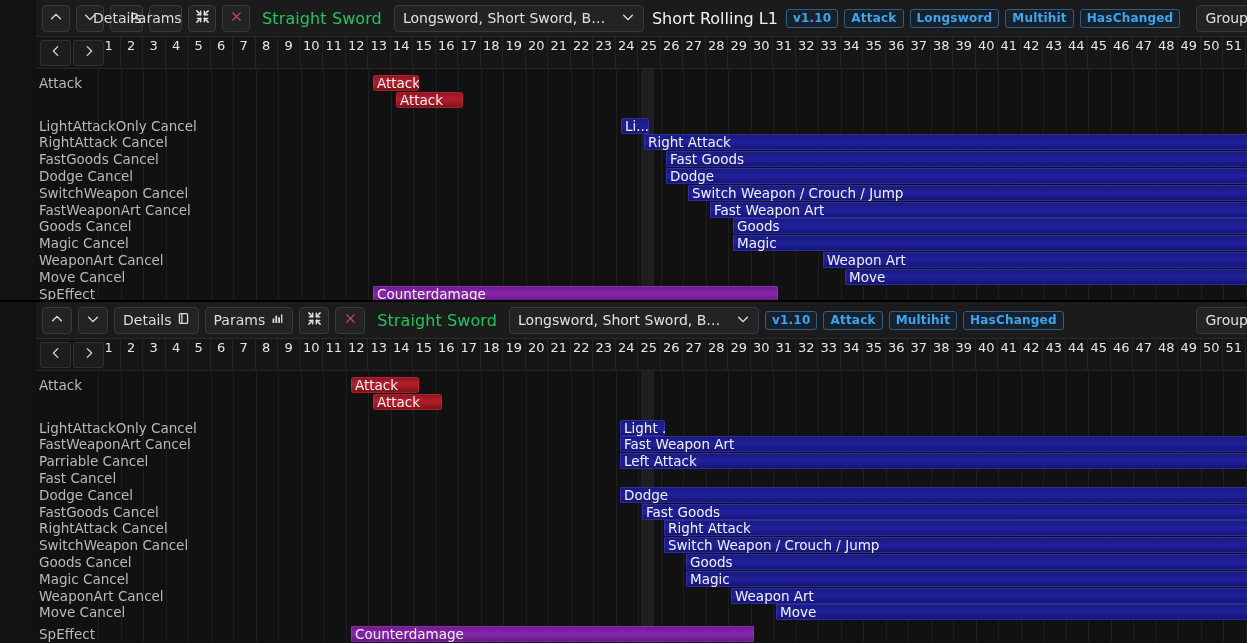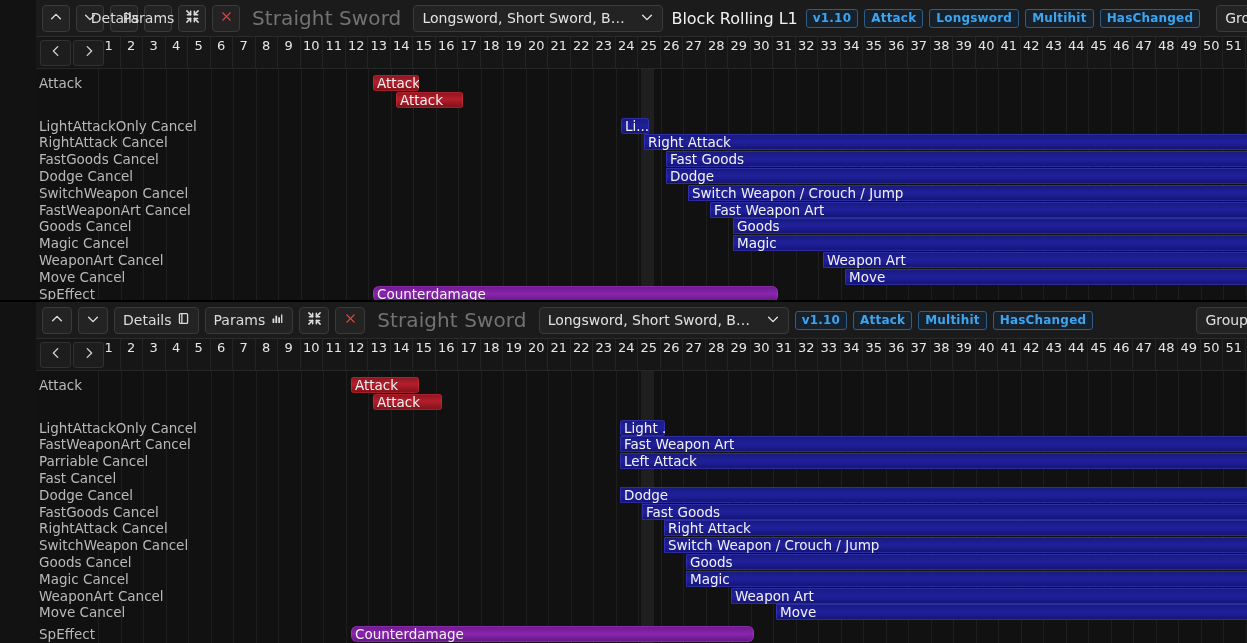--- a/index.html
+++ b/index.html
@@ -21,21 +21,21 @@
   }
   .tbtn{
     height:27px;min-width:28px;box-sizing:border-box;
     background:#232323;border:1px solid #3a3a3a;border-radius:4px;
     color:#dcdcdc;font-size:14px;display:flex;align-items:center;
     justify-content:center;gap:5px;padding:0 8px;cursor:pointer;
   }
   .tbtn.icon-only{padding:0;width:30px;}
   .tbtn.danger{color:#e04b4b;border-color:#3a3a3a;background:#232323;font-size:15px;}
   .titlebig{
-    font-size:20px;color:#737373;padding:0 6px;letter-spacing:.1px;
+    font-size:16px;color:#22c55e;padding:0 6px;letter-spacing:.1px;
   }
   .select{
     height:27px;box-sizing:border-box;background:#232323;border:1px solid #3a3a3a;
     border-radius:4px;display:flex;align-items:center;gap:12px;padding:0 8px;
     font-size:14px;color:#e2e2e2;cursor:pointer;max-width:250px;
   }
   .select .val{overflow:hidden;text-overflow:ellipsis;white-space:nowrap;}
   .anim-name{font-size:16px;color:#f2f2f2;padding:0 2px;}
   .tag{
     height:19px;box-sizing:border-box;display:flex;align-items:center;padding:0 6px;
@@ -90,21 +90,21 @@
   .bar{
     position:absolute;height:16px;line-height:16px;box-sizing:border-box;
     font-size:13.5px;color:#f2f2f2;padding-left:4px;white-space:nowrap;overflow:hidden;
     border-radius:1px;
   }
   .bar.red{background:linear-gradient(180deg,#8d1420 0%,#b31f2b 45%,#7d1019 100%);
            box-shadow:inset 0 0 0 1px rgba(220,60,70,.35);}
   .bar.blue{background:linear-gradient(180deg,#181a7a 0%,#20219c 50%,#141370 100%);
             box-shadow:inset 0 0 0 1px rgba(70,70,210,.45);}
   .bar.purple{background:linear-gradient(180deg,#6d1a8e 0%,#8a26ad 50%,#5f1580 100%);
-              box-shadow:inset 0 0 0 1px rgba(190,90,220,.3);border-radius:6px;}
+              box-shadow:inset 0 0 0 1px rgba(190,90,220,.3);}
   .bar.pill{border-radius:3px;}
   .bar .txt{position:relative;}
 
   .divider{height:2px;background:#000;}
 </style>
 </head>
 <body>
 
 <div id="app">
     <div class="panel top">
@@ -154,21 +154,21 @@
               <line x1="12.5" y1="3.5" x2="3.5" y2="12.5" stroke="currentColor" fill="none" stroke-width="1.6" stroke-linecap="round" stroke-linejoin="round"></line>
             </svg></span>
         </div>
     <div class="titlebig">Straight Sword</div>
     <div class="select">
       <span class="val">Longsword, Short Sword, Broad...</span>
       <span class="ico "><svg width="14" height="14" viewBox="0 0 16 16">
               <polyline points="3,6 8,11 13,6" stroke="currentColor" fill="none" stroke-width="1.6" stroke-linecap="round" stroke-linejoin="round"></polyline>
             </svg></span>
     </div>
-    <div class="anim-name">Block Rolling L1</div>
+    <div class="anim-name">Short Rolling L1</div>
     <div class="tag">v1.10</div>
         <div class="tag">Attack</div>
         <div class="tag">Longsword</div>
         <div class="tag">Multihit</div>
         <div class="tag">HasChanged</div>
     <div class="spacerflex"></div>
     <div class="groupbtn">
       <span>Group</span>
       <span class="ico "><svg width="14" height="14" viewBox="0 0 16 16">
               <polyline points="4,3 2,5 4,7" stroke="currentColor" fill="none" stroke-width="1.6" stroke-linecap="round" stroke-linejoin="round"></polyline>

